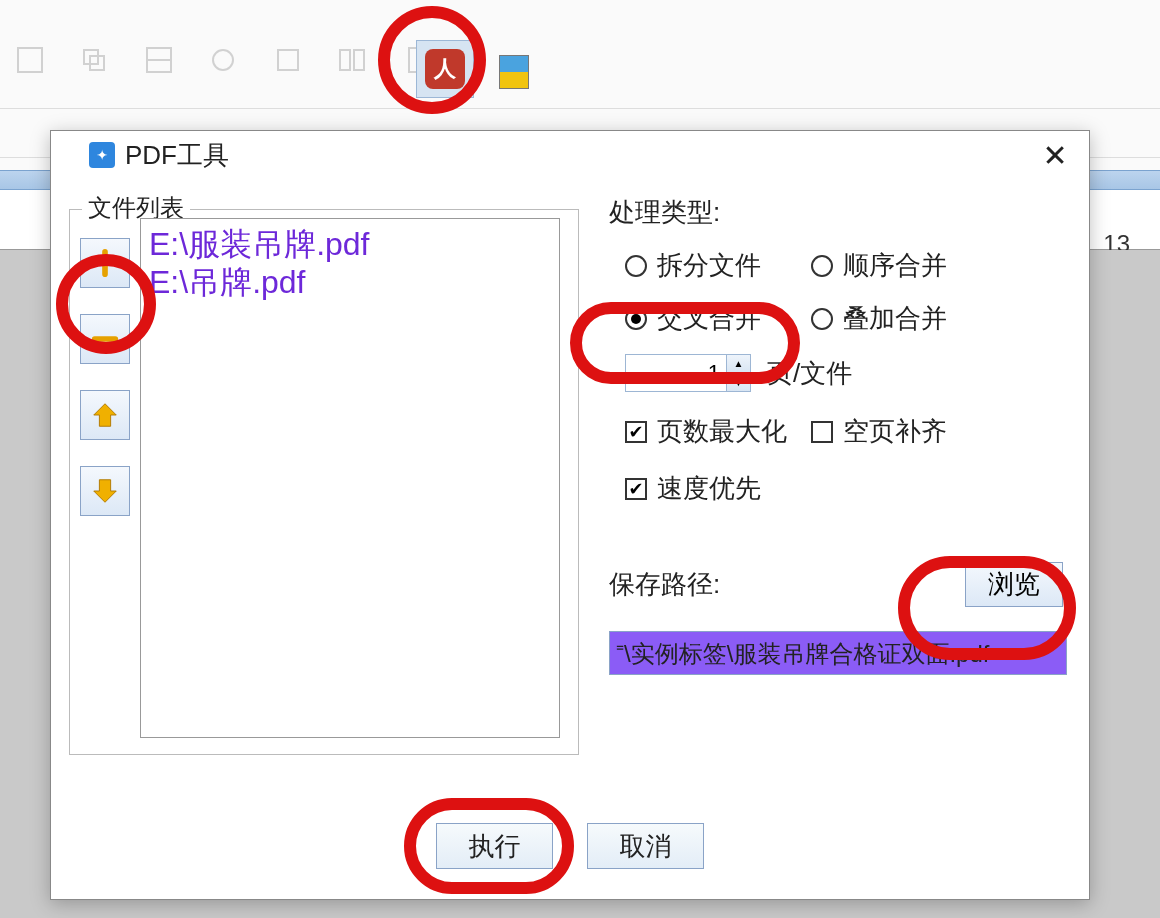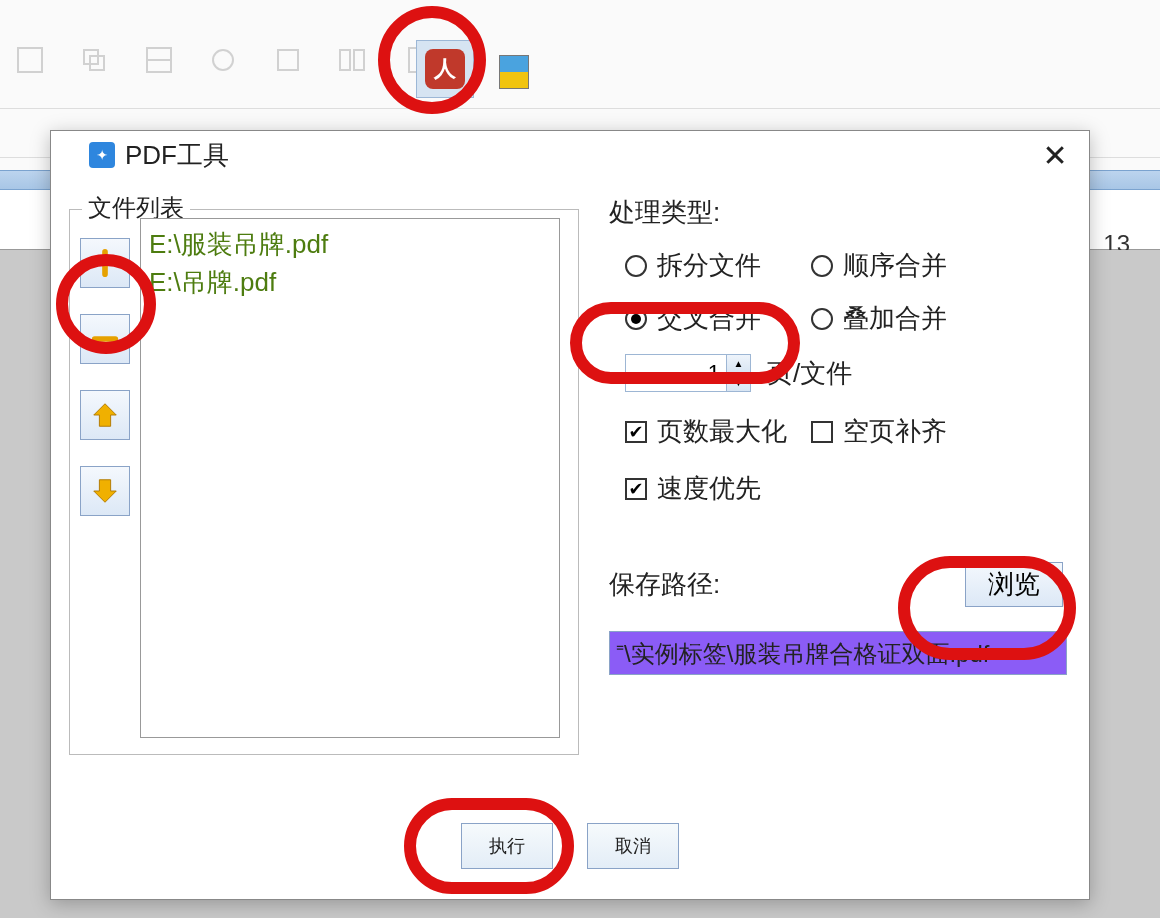--- a/index.html
+++ b/index.html
@@ -39,21 +39,21 @@
   .titlebar .close{ margin-left:auto; font-size:30px; color:#222; width:40px; height:40px; display:flex; align-items:center; justify-content:center; cursor:pointer;}
   .content{ position:absolute; left:18px; top:60px; right:18px; bottom:18px; }
 
   
   .fs-left{ position:absolute; left:0; top:18px; width:510px; height:546px; border:1px solid #bbb;}
   .fs-left .legend{ position:absolute; left:12px; top:-18px; background:#fff; padding:0 6px; font-size:24px; color:#222;}
   .side-btns{ position:absolute; left:10px; top:28px; }
   .sbtn{ width:50px; height:50px; border:1px solid #8aa3c7; background:linear-gradient(#f4f8fd,#dce8f6); margin-bottom:26px; display:flex; align-items:center; justify-content:center; cursor:pointer;}
   .sbtn svg{ width:30px; height:30px; }
   .file-list{ position:absolute; left:70px; top:8px; width:420px; height:520px; border:1px solid #999; background:#fff; padding:6px 8px;}
-  .file-item{ font-size:26px; color:#4d7c0f; line-height:38px; white-space:nowrap;}
+  .file-item{ font-size:32px; color:#6d28d9; line-height:38px; white-space:nowrap;}
 
   
   .rpanel{ position:absolute; left:540px; top:4px; right:8px;}
   .lbl{ font-size:26px; color:#222; }
   .radio-row{ margin:18px 0 16px 16px; display:flex; gap:50px;}
   .radio{ display:flex; align-items:center; gap:10px; font-size:26px; color:#222; cursor:pointer;}
   .rdot{ width:22px; height:22px; border:2px solid #333; border-radius:50%; display:inline-flex; align-items:center; justify-content:center;}
   .rdot.sel::after{ content:""; width:10px; height:10px; background:#000; border-radius:50%;}
   .spin-row{ margin:18px 0 10px 16px; display:flex; align-items:center; gap:16px;}
   .spin{ display:flex; border:1px solid #9db6d4;}
@@ -63,21 +63,21 @@
   .spin .ud div:first-child{ border-bottom:1px solid #9db6d4;}
   .chk-row{ margin:22px 0 0 16px; display:flex; gap:24px;}
   .chk{ display:flex; align-items:center; gap:10px; font-size:26px; color:#222; cursor:pointer;}
   .cbox{ width:22px; height:22px; border:2px solid #333; display:inline-flex; align-items:center; justify-content:center; font-size:18px; line-height:1;}
   .cbox.on::after{ content:"✔"; color:#000;}
   .save-row{ margin-top:56px; display:flex; align-items:center;}
   .browse-btn{ margin-left:auto; padding:4px 22px; font-size:26px; border:1px solid #8aa3c7; background:linear-gradient(#f4f8fd,#dce8f6); cursor:pointer;}
   .path-box{ margin-top:24px; width:458px; height:44px; border:1px solid #8aa3c7; background:#8b5cf6; font-size:24px; color:#222; padding:4px 6px; white-space:nowrap; overflow:hidden;}
 
   .dlg-buttons{ position:absolute; left:0; bottom:0; width:100%; height:70px; display:flex; align-items:center; justify-content:center; gap:34px;}
-  .dbtn{ width:92px; height:46px; border:1px solid #8aa3c7; background:linear-gradient(#f6fafc,#e3edf7); font-size:18px; color:#222; cursor:pointer; display:flex; align-items:center; justify-content:center;text-align:right;}
+  .dbtn{ width:117px; height:46px; border:1px solid #8aa3c7; background:linear-gradient(#f6fafc,#e3edf7); font-size:26px; color:#222; cursor:pointer; display:flex; align-items:center; justify-content:center;text-align:right;}
 
 </style>
 </head>
 <body>
 
 <div class="app-bg">
 
   <div class="toolbar1">
     <span class="tool-btn">
         <svg viewBox="0 0 32 32">

